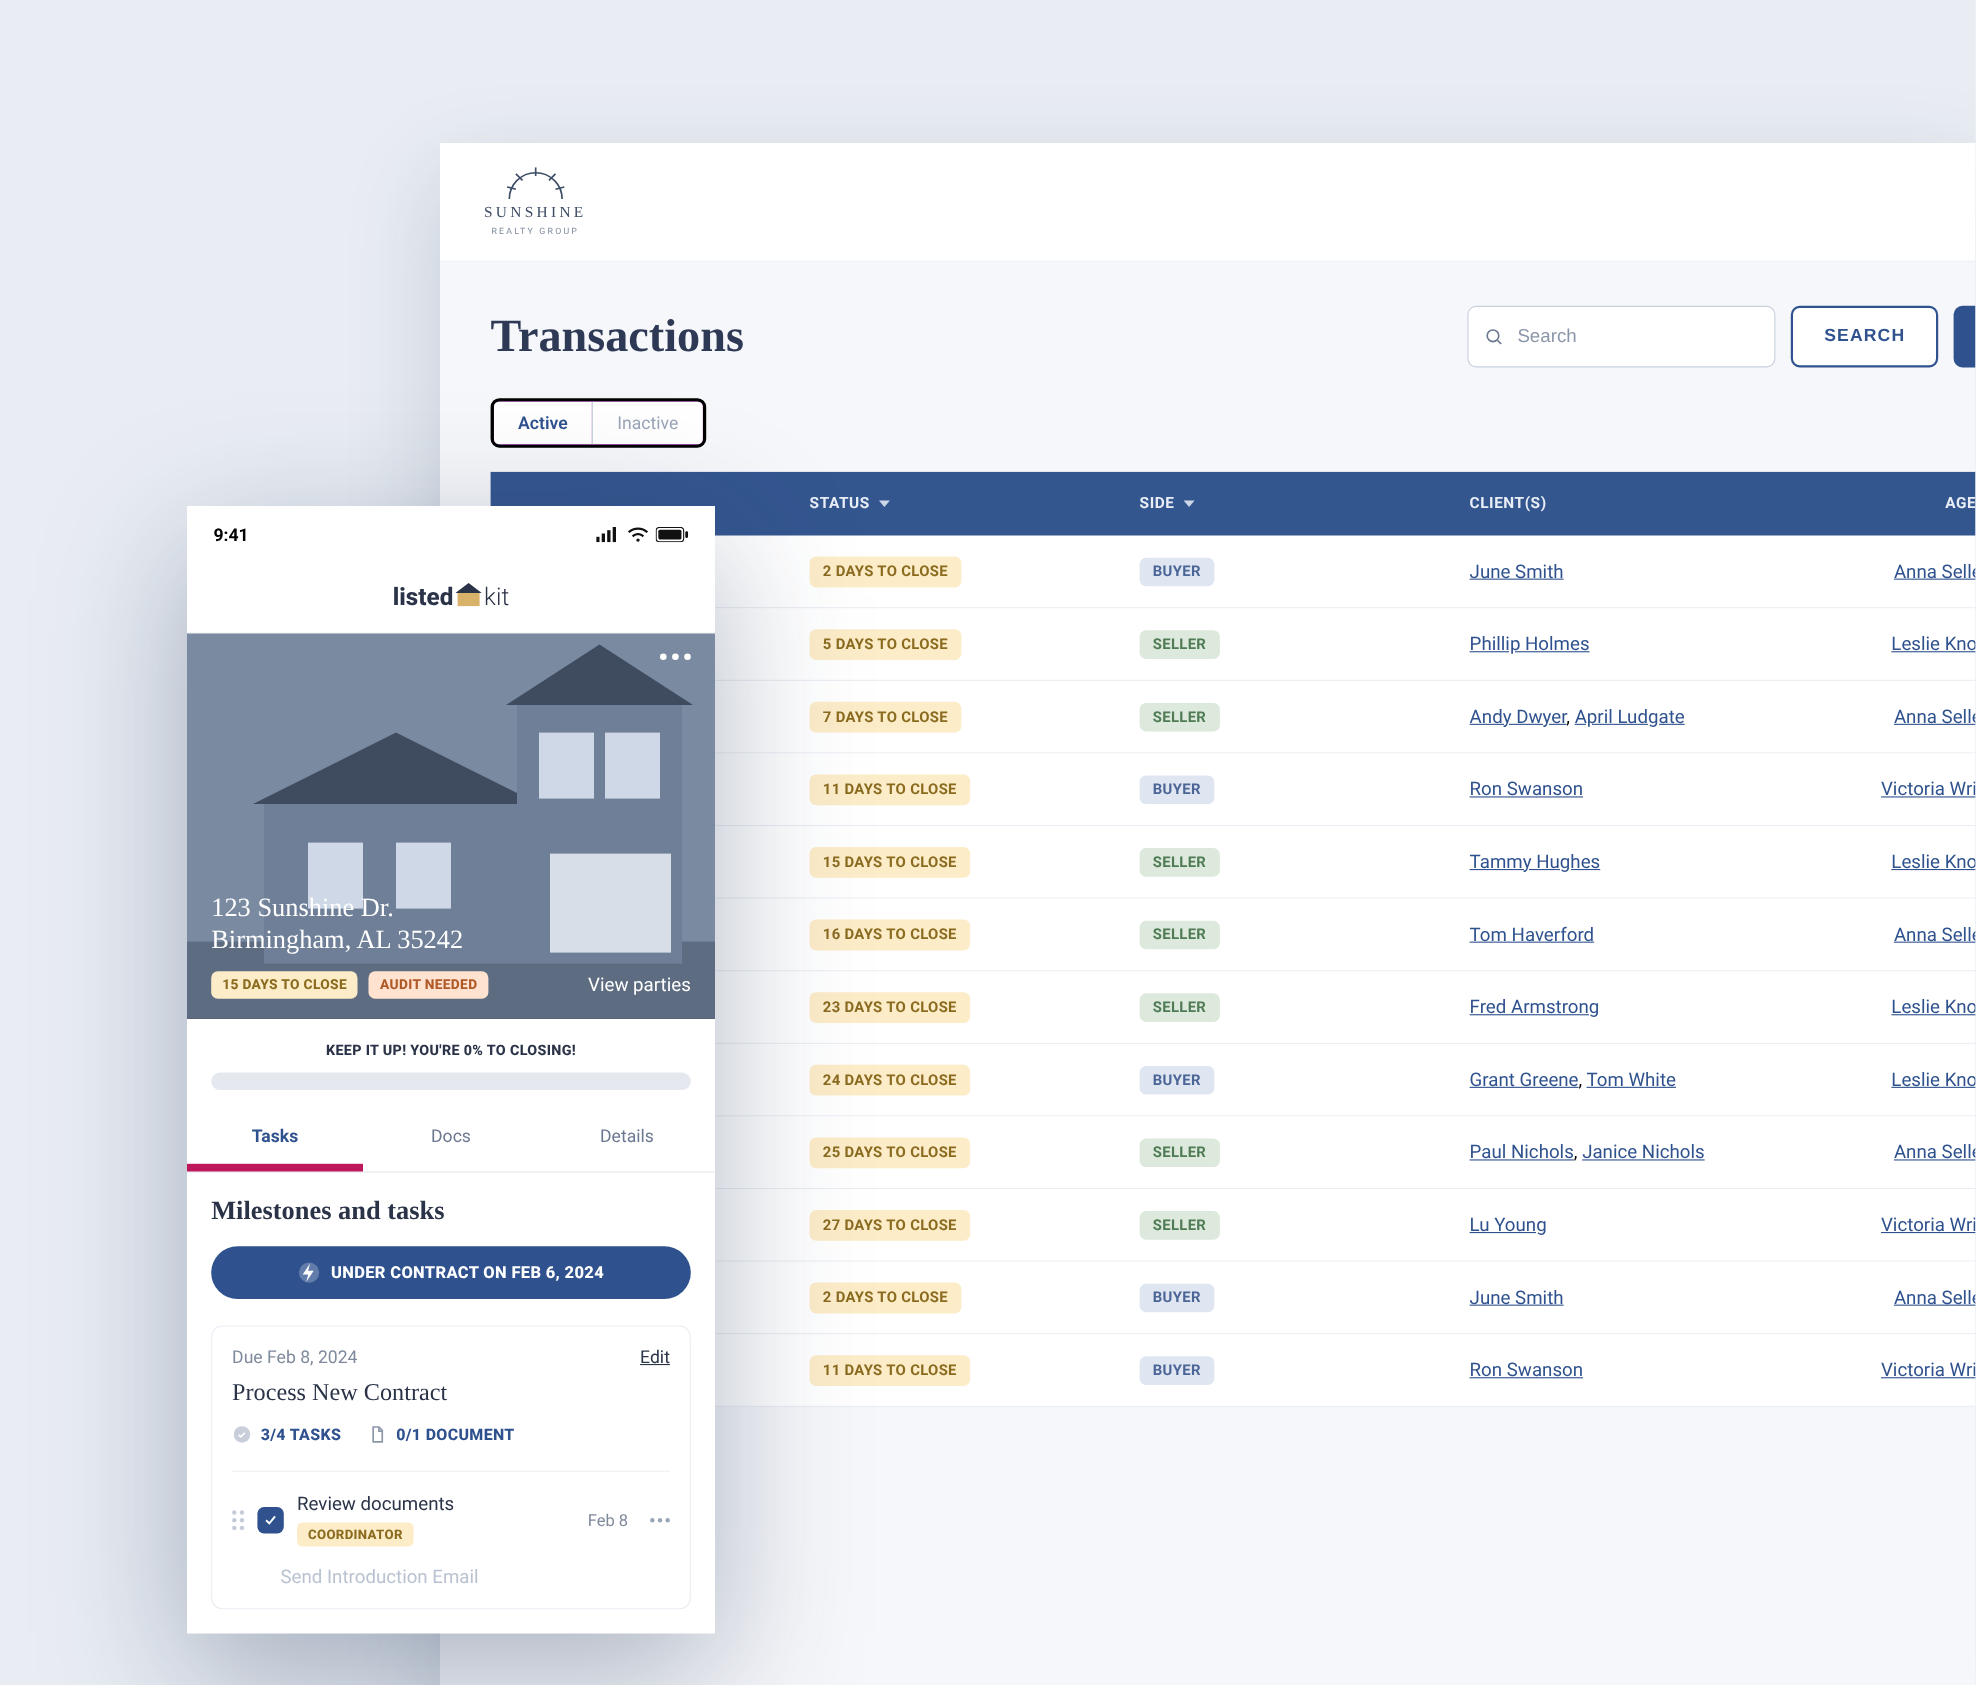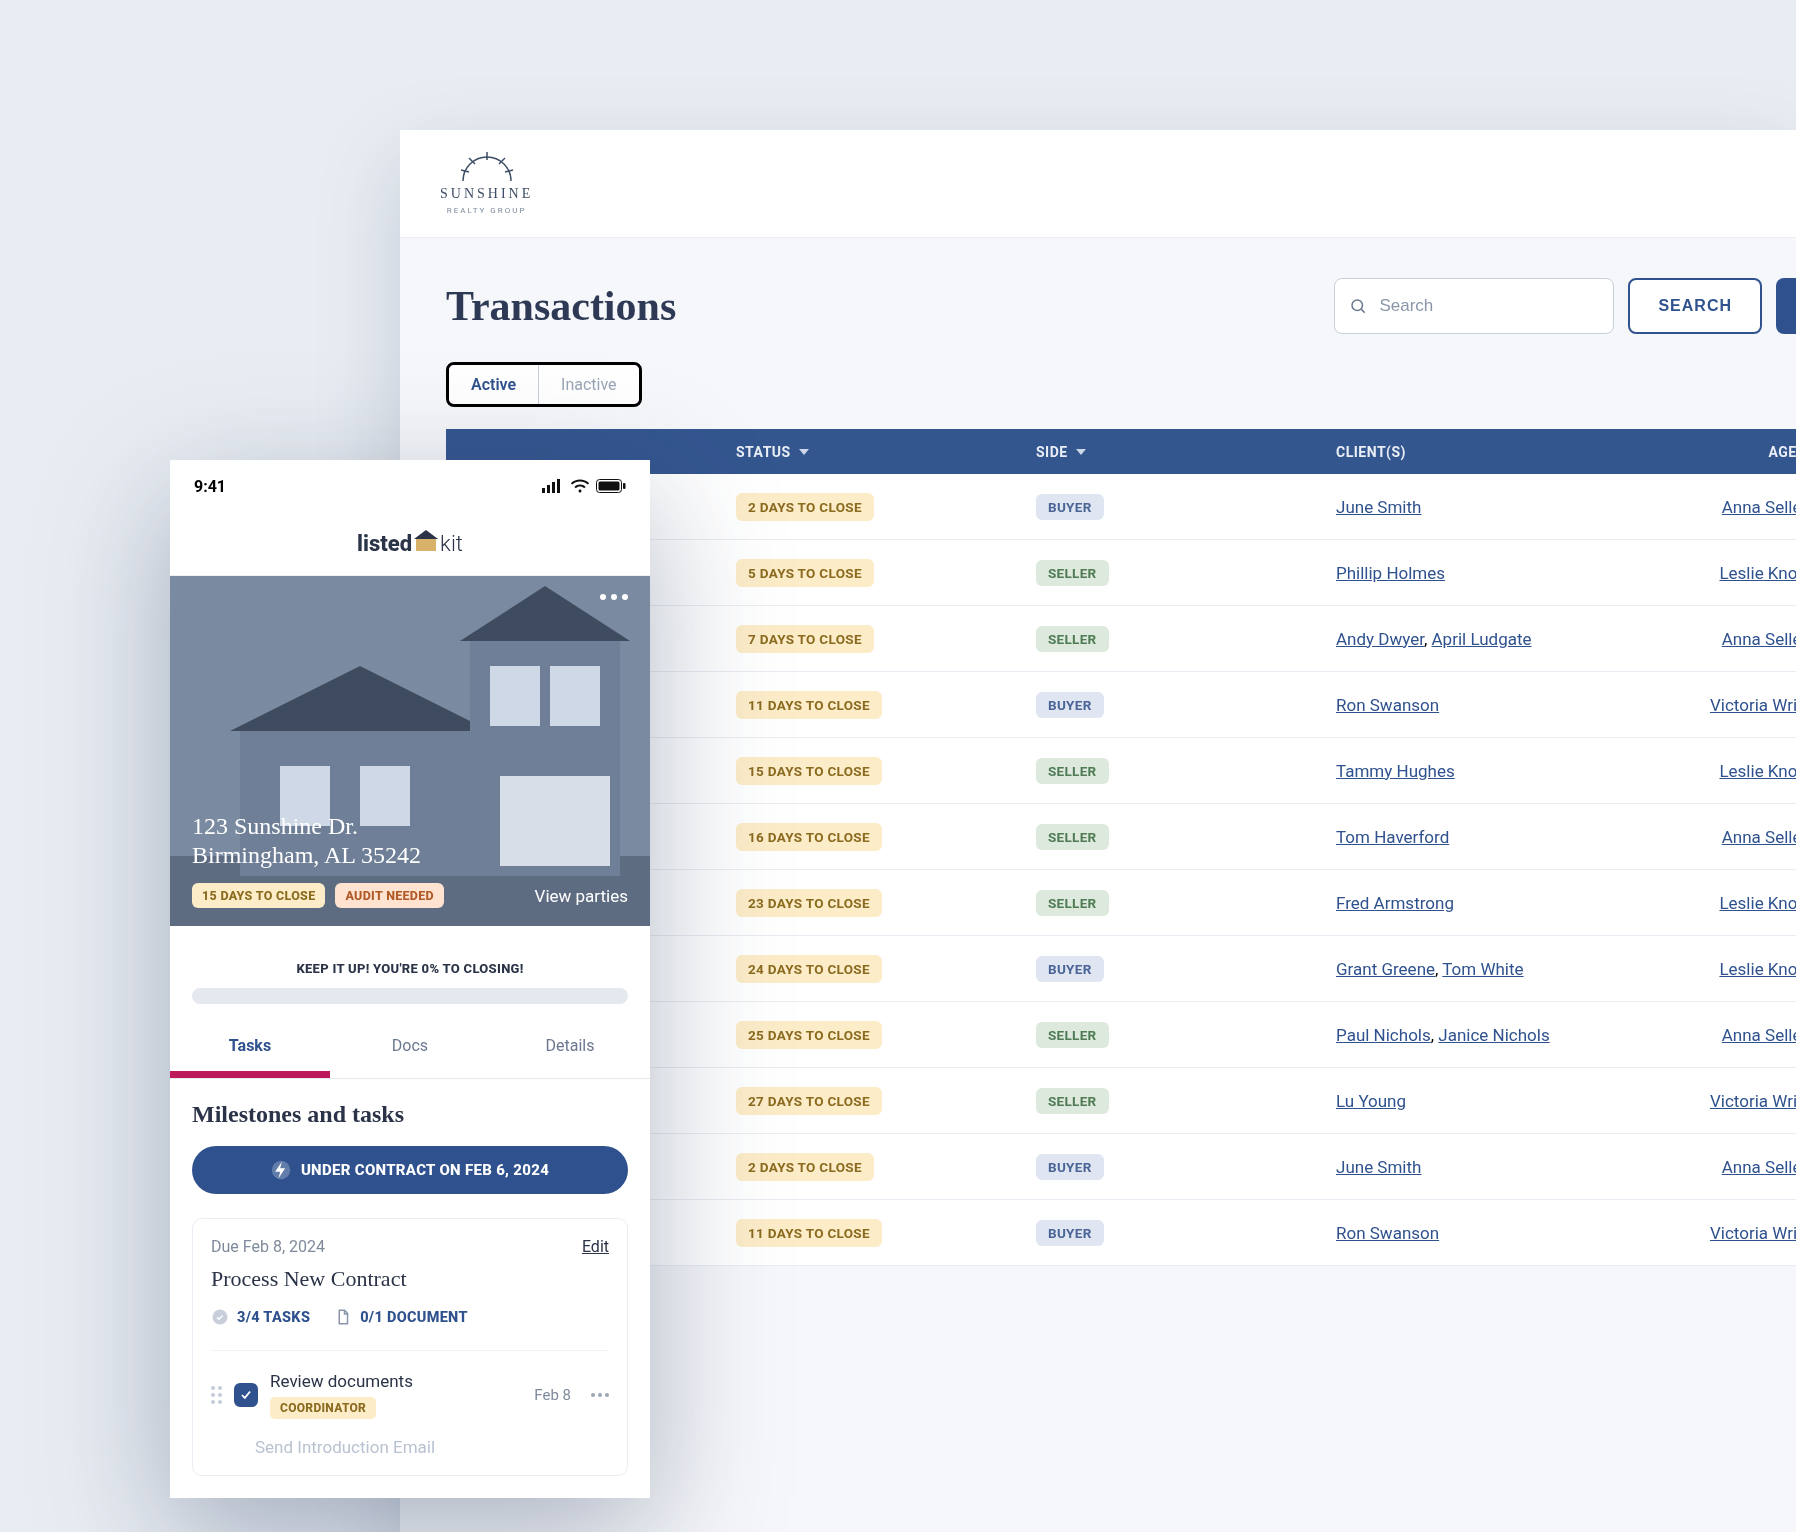--- a/index.html
+++ b/index.html
@@ -95,21 +95,21 @@
   .seg-tab.inactive { color:#9aa6b8; border-left:1px solid #c7cfdc; }
 
   
   .tx-table { width:100%; }
   .tx-head {
     display:grid;
     grid-template-columns: 290px 300px 300px 300px 200px;
     background:#34568f;
     color:#e9eef6;
     font-size:14px; font-weight:700; letter-spacing:.5px;
-    height:45px; align-items:center;
+    height:58px; align-items:center;
     padding-left:0;
   }
   .tx-head .col { display:flex; align-items:center; gap:8px; }
   .tx-head .col.addr { padding-left: 180px; }
   .tx-head .col.status { padding-left: 0; }
   .tx-head .col.agent { justify-content:flex-end; padding-right:20px; }
   .sort-caret { width:0;height:0;border-left:5px solid transparent;border-right:5px solid transparent;border-top:6px solid #cdd7e8; }
 
   .tx-row {
     display:grid;
@@ -186,21 +186,21 @@
   .hero-row { display:flex; justify-content:space-between; align-items:center; margin-top:14px; }
   .hero-badges { display:flex; gap:10px; }
   .badge {
     padding:5px 10px; border-radius:6px;
     font-size:12.5px; font-weight:800; letter-spacing:.3px;
   }
   .badge.days  { background:#fdecc8; color:#8a6b1f; }
   .badge.audit { background:#ffe2cf; color:#b05a28; }
   .view-parties { color:#fff; font-size:17px; cursor:pointer; }
 
-  .progress-wrap { padding:35px 22px 10px; text-align:center; }
+  .progress-wrap { padding:22px 22px 10px; text-align:center; }
   .progress-label { font-size:13px; font-weight:800; letter-spacing:.3px; color:#2a3347; }
   .progress-bar { margin-top:12px; height:16px; border-radius:10px; background:#e5e8ee; }
 
   .m-tabs { display:flex; border-bottom:1px solid #e5e8ee; margin-top:6px; }
   .m-tab {
     flex:1; text-align:center; padding:16px 0; font-size:16px; cursor:pointer; color:#6b7890;
   }
   .m-tab.active { color:#2f528e; font-weight:700; border-bottom:7px solid #be185d; }
 
   .m-section { padding:22px; }

